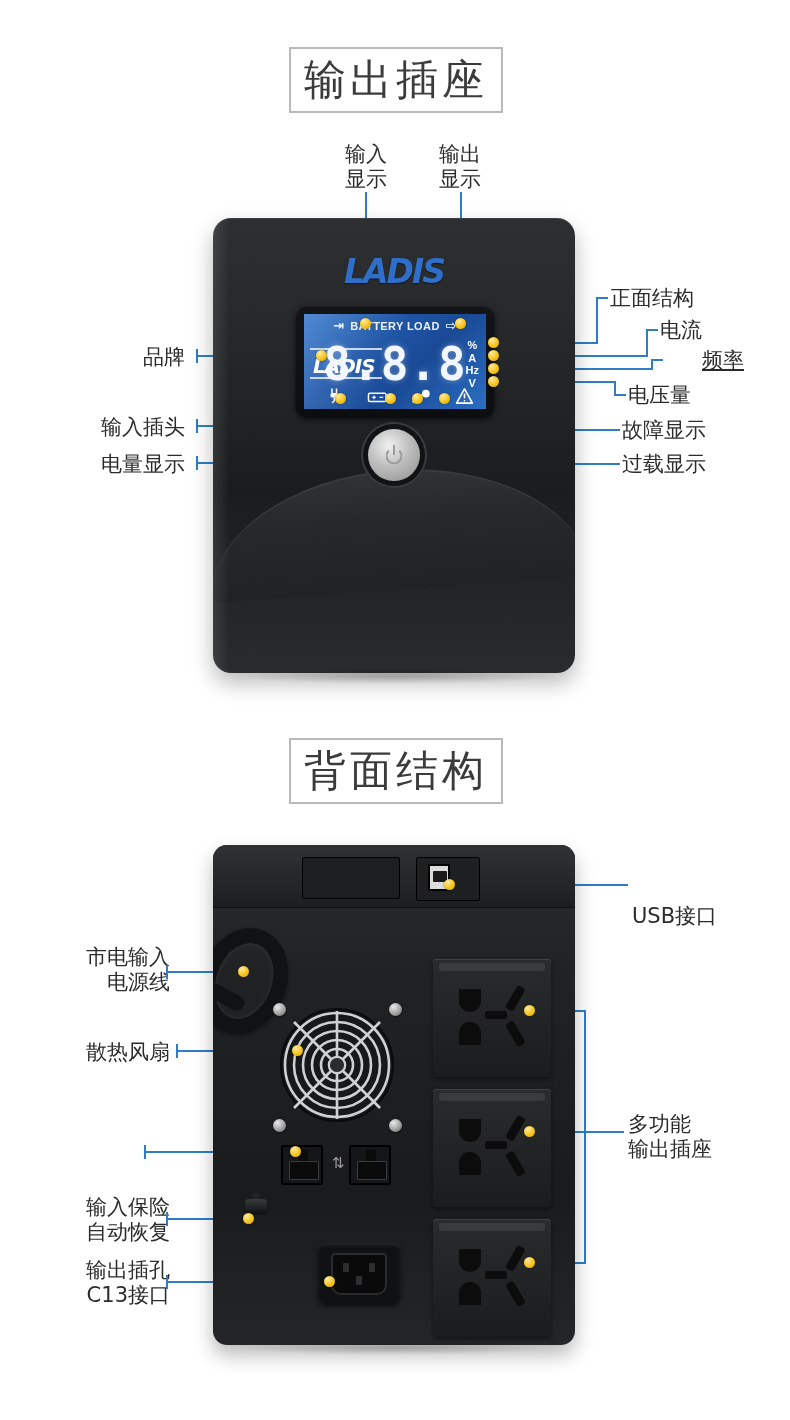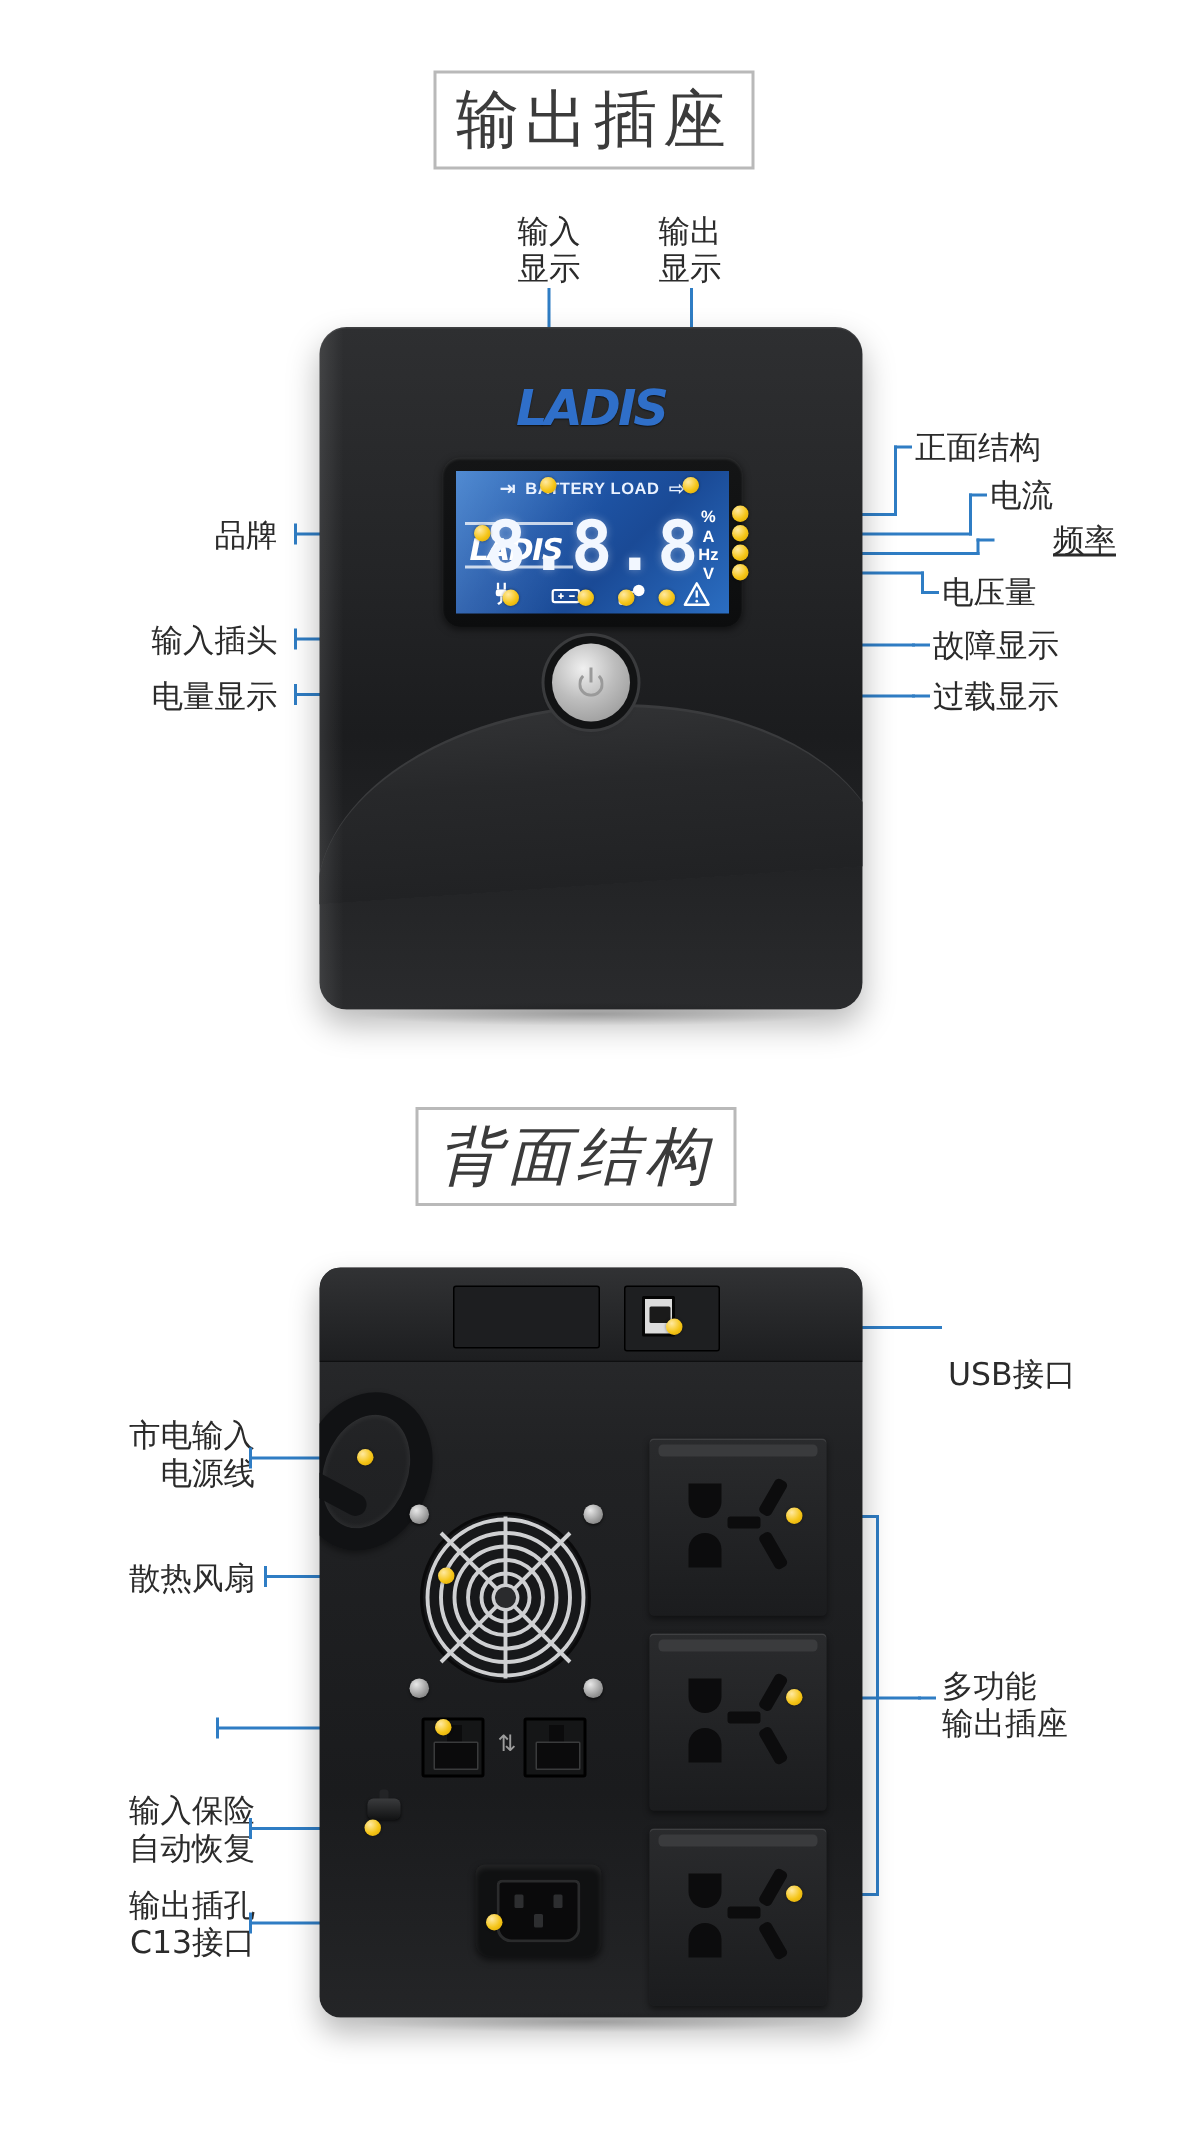--- a/index.html
+++ b/index.html
@@ -18,21 +18,21 @@
     border:2px solid #b9b9b9;
     background:#fff;
     display:flex; align-items:center; justify-content:center;
     letter-spacing:4px;
     font-size:42px;
     color:#3b3b3b;
     font-weight:500;
     font-family:"DejaVu Sans","Liberation Sans",sans-serif;
   }
   #title-front { left:289px; top:47px; width:214px; height:66px; }
-  #title-back  { left:277px; top:738px; width:214px; height:66px;font-style:italic; }
+  #title-back  { left:289px; top:738px; width:214px; height:66px; }
 
   
   .callout {
     position:absolute;
     font-size:21px;
     color:#2b2b2b;
     line-height:1.18;
     white-space:pre-line;
     font-family:"DejaVu Sans","Liberation Sans",sans-serif;
   }

